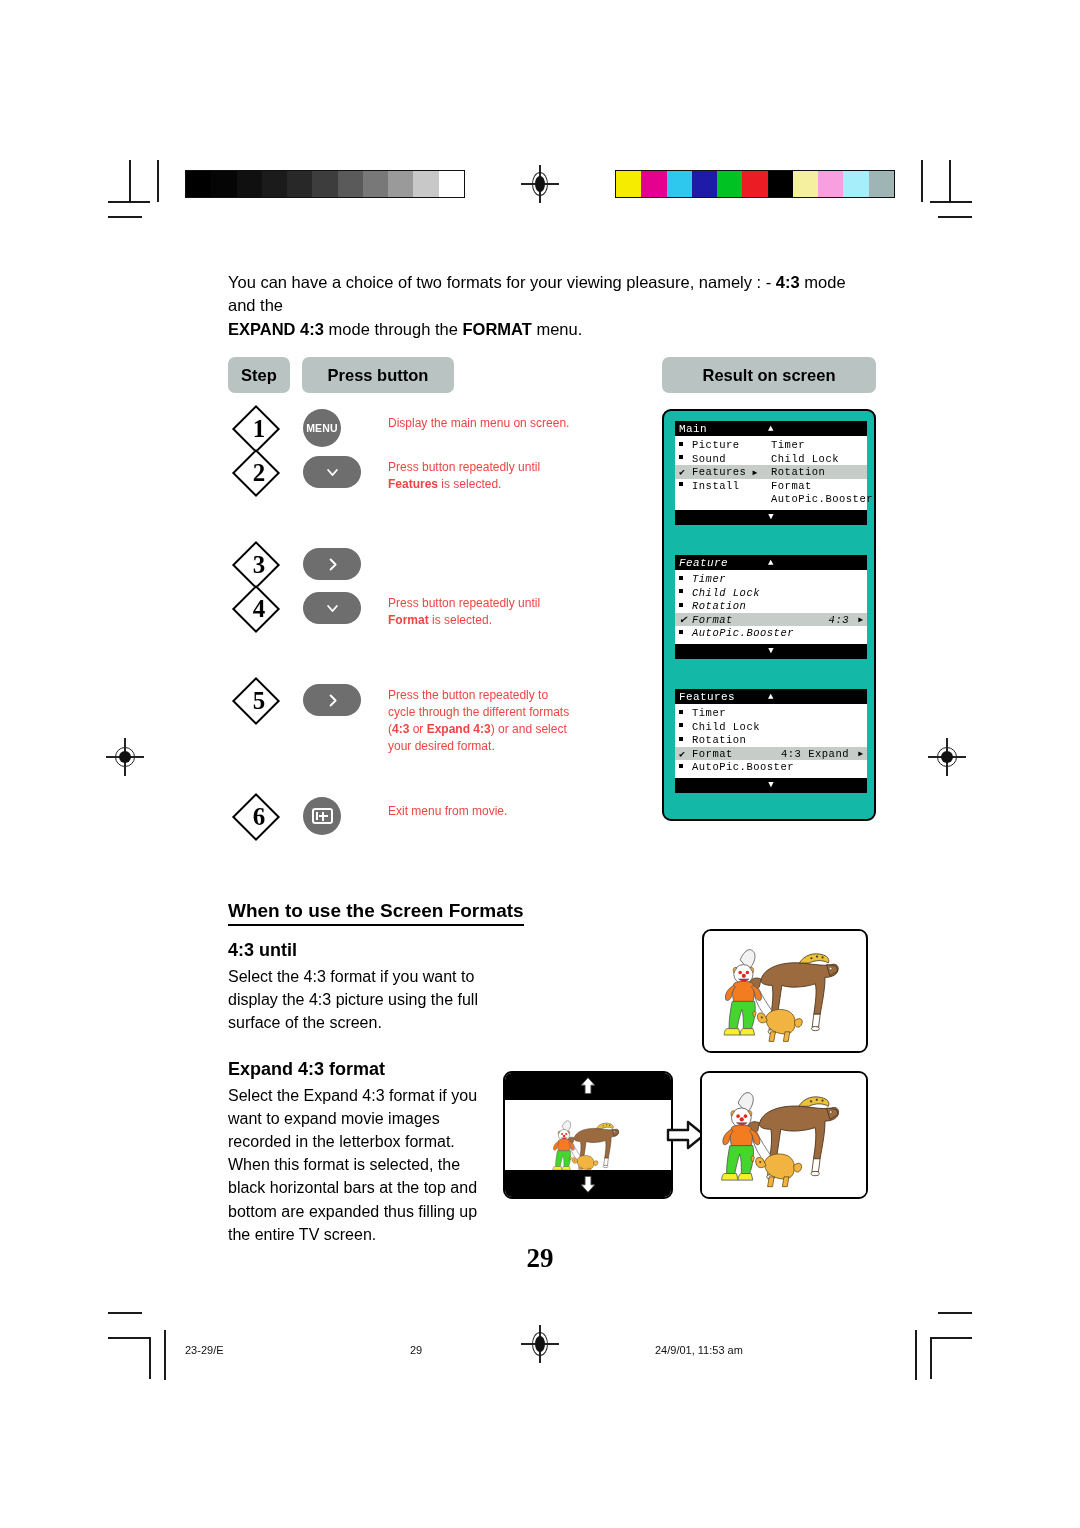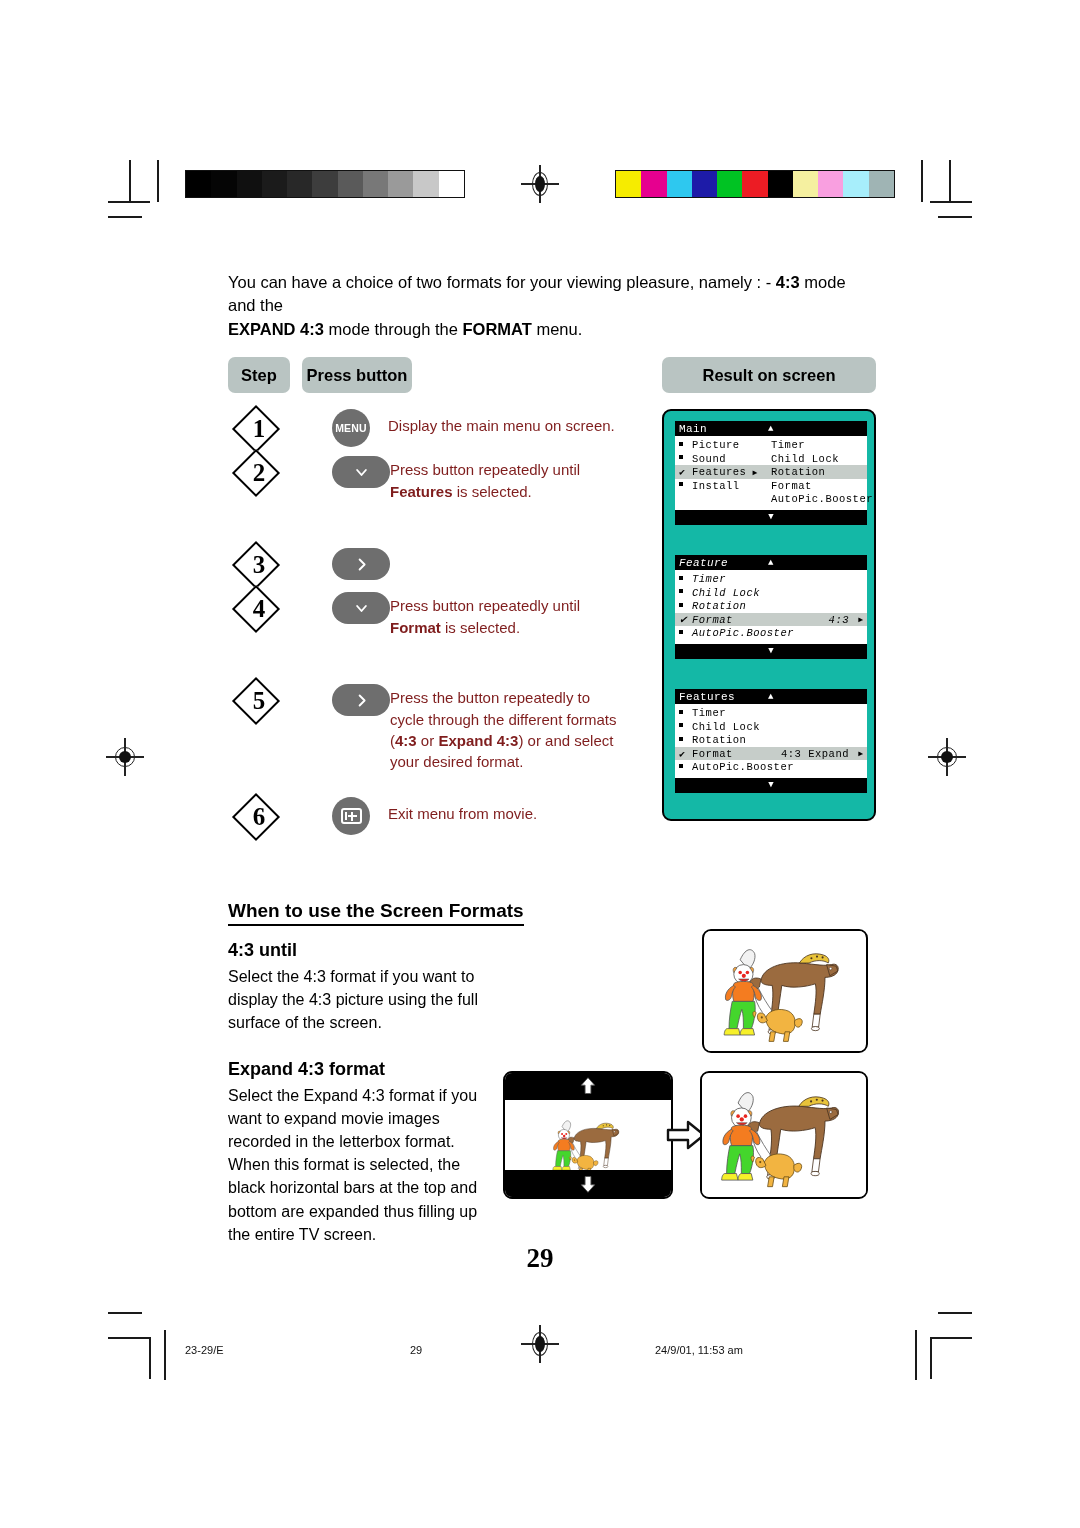--- a/index.html
+++ b/index.html
@@ -54,21 +54,21 @@
 
   
   .pill-row { position: relative; height: 38px; margin-top: 16px; }
   .pill {
     position: absolute; top: 0; height: 36px;
     background: #b9c4c2; border-radius: 7px;
     display: flex; align-items: center; justify-content: center;
     font-weight: bold; font-size: 16.5px; color: #000;
   }
   .pill-step   { left: 0px;   width: 62px; }
-  .pill-press  { left: 74px;  width: 110px; }
+  .pill-press  { left: 74px;  width: 152px; }
   .pill-result { left: 434px; width: 214px; }
 
   
   .steps { position: relative; margin-top: 14px; height: 412px; }
   .step-row { position: absolute; left: 0; width: 420px; display: flex; align-items: flex-start; }
 
   .diamond {
     position: relative; width: 62px; height: 40px; flex: 0 0 62px;
   }
   .diamond .shape {
@@ -77,40 +77,40 @@
   }
   .diamond .num {
     position: absolute; inset: 0; display: flex; align-items: center; justify-content: center;
     font-family: "Liberation Serif", serif; font-weight: bold; font-size: 25px; color: #000;
     padding-bottom: 1px;
   }
 
   .btn-cell { flex: 0 0 98px; display: flex; justify-content: flex-start; padding-left: 13px; }
   .btn {
     background: #6e6e6e; color: #fff;
-    display: flex; align-items: center; justify-content: center; margin-left: 29px;
+    display: flex; align-items: center; justify-content: center;
   }
   .btn-round { width: 38px; height: 38px; border-radius: 50%; }
   .btn-pill  { width: 58px; height: 32px; border-radius: 16px; margin-top: 3px; }
   .btn-menu-label { font-size: 10.5px; font-weight: bold; letter-spacing: .2px; }
   .chev { width: 15px; height: 15px; }
   .exit-glyph {
     width: 21px; height: 16px; border: 2px solid #fff; border-radius: 3px;
     display: flex; align-items: center; justify-content: center; gap: 1px;
     font-size: 9px; font-weight: bold; line-height: 1;
   }
   .exit-glyph .bar { width: 1.5px; height: 8px; background:#fff; }
   .exit-glyph .plus { position: relative; width: 9px; height: 9px; }
   .exit-glyph .plus::before, .exit-glyph .plus::after {
     content:""; position:absolute; background:#fff;
   }
   .exit-glyph .plus::before { left:0; top:3.6px; width:9px; height:1.8px; }
   .exit-glyph .plus::after  { top:0; left:3.6px; height:9px; width:1.8px; }
 
-  .step-desc { flex: 1; font-size: 15px; line-height: 1.42; color: #7f1d1d; padding-top: 6px; }
+  .step-desc { flex: 1; font-size: 12px; line-height: 1.42; color: #ef4444; padding-top: 6px; }
   .step-desc b { font-weight: bold; }
 
   
   .tv-panel {
     position: absolute; left: 434px; top: 0px; width: 214px; height: 412px;
     border: 2px solid #000; border-radius: 9px; background: #14b8a6;
   }
   .tv-screen { position: absolute; left: 11px; width: 192px; }
   .osd { background: #fff; font-family: "Liberation Mono", monospace; }
   .osd-title {

